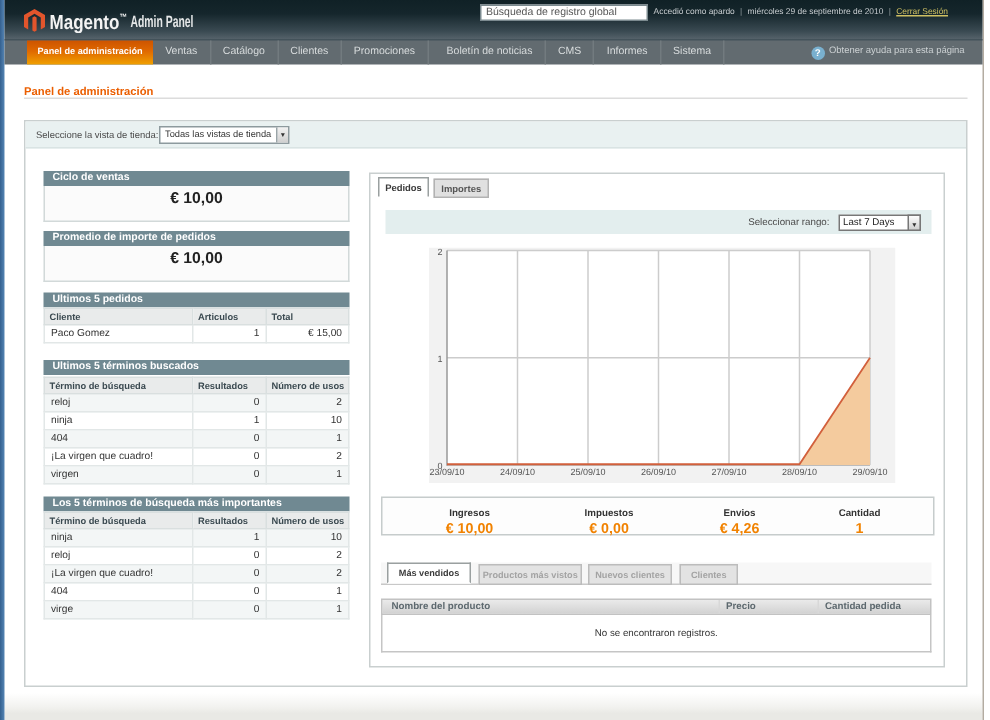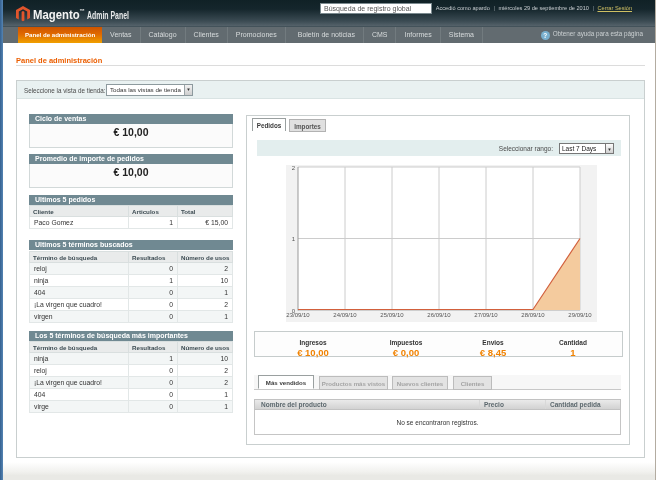--- a/index.html
+++ b/index.html
@@ -275,21 +275,21 @@
   <div class="cell" style="left:58px;">
       <div class="tl">Ingresos</div>
       <div class="tv">€ 10,00</div>
     </div>
   <div class="cell" style="left:151px;">
       <div class="tl">Impuestos</div>
       <div class="tv">€ 0,00</div>
     </div>
   <div class="cell" style="left:238px;">
       <div class="tl">Envios</div>
-      <div class="tv">€ 8,45</div>
+      <div class="tv">€ 4,26</div>
     </div>
   <div class="cell" style="left:318px;">
       <div class="tl">Cantidad</div>
       <div class="tv">1</div>
     </div>
 </div>
 
 <div class="abs" id="btabstrip"></div>
 <div class="btab on abs" id="bt1">Más vendidos</div>
 <div class="btab off abs" id="bt2">Productos más vistos</div>

